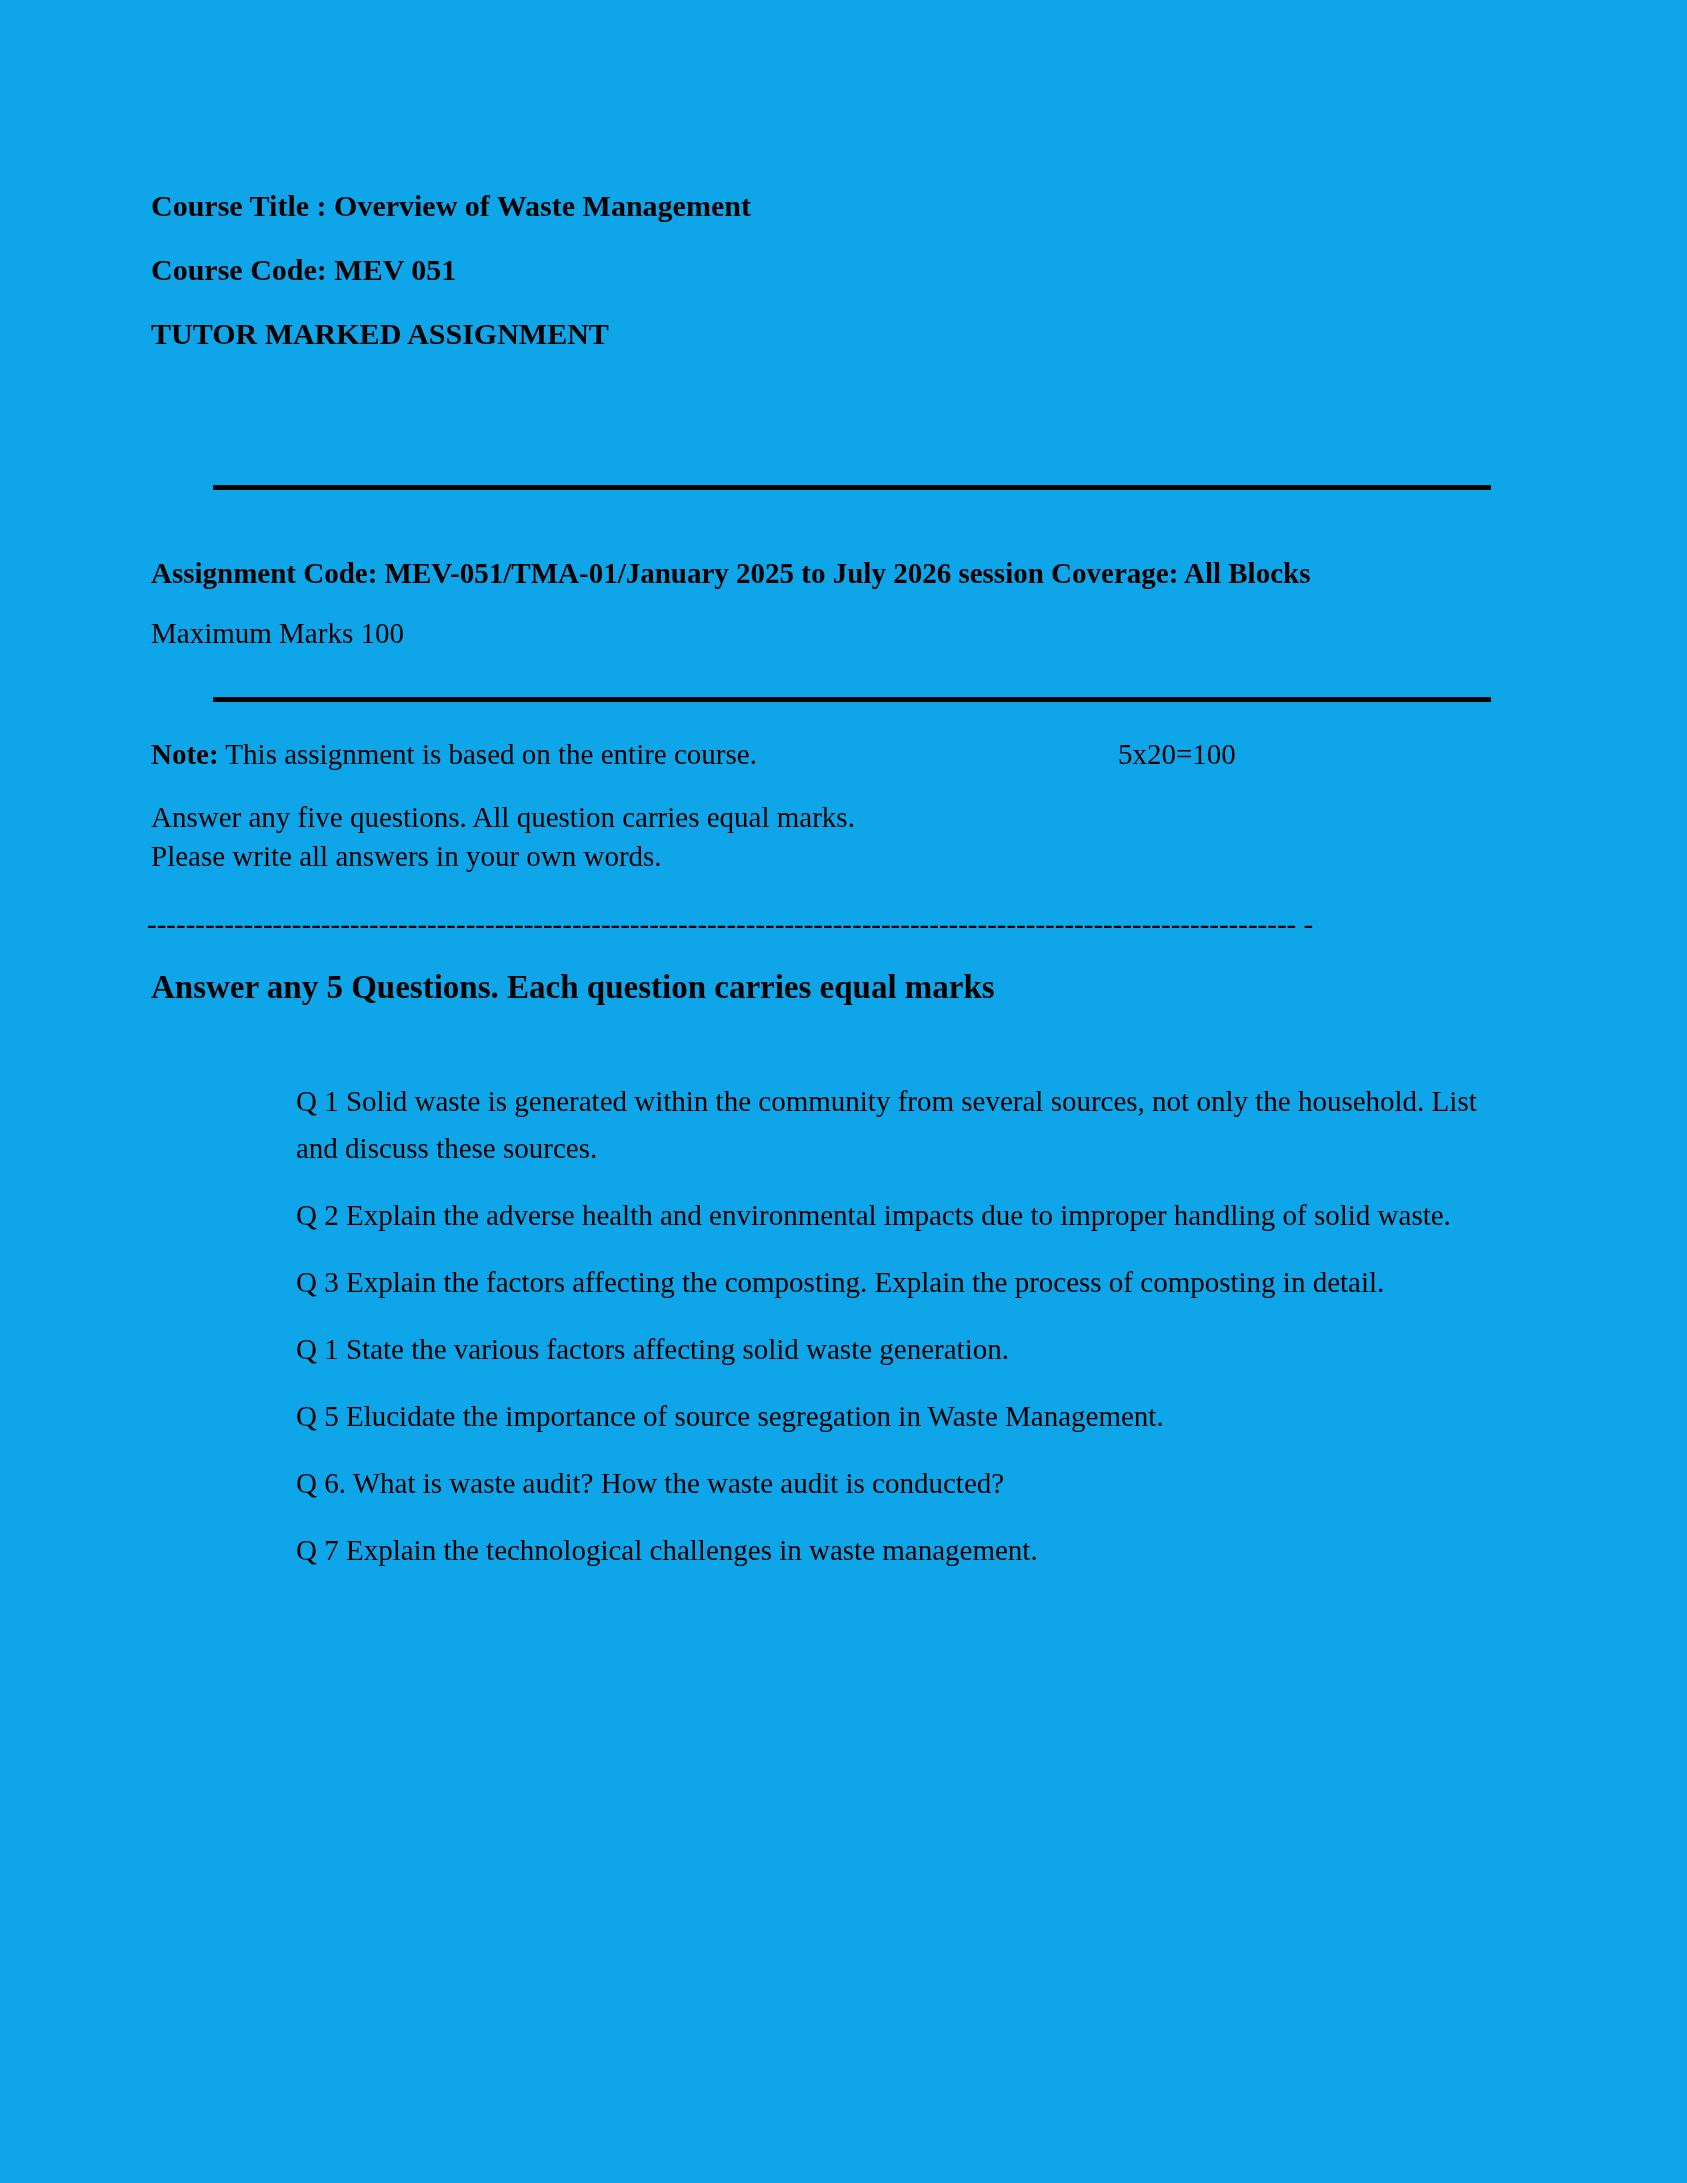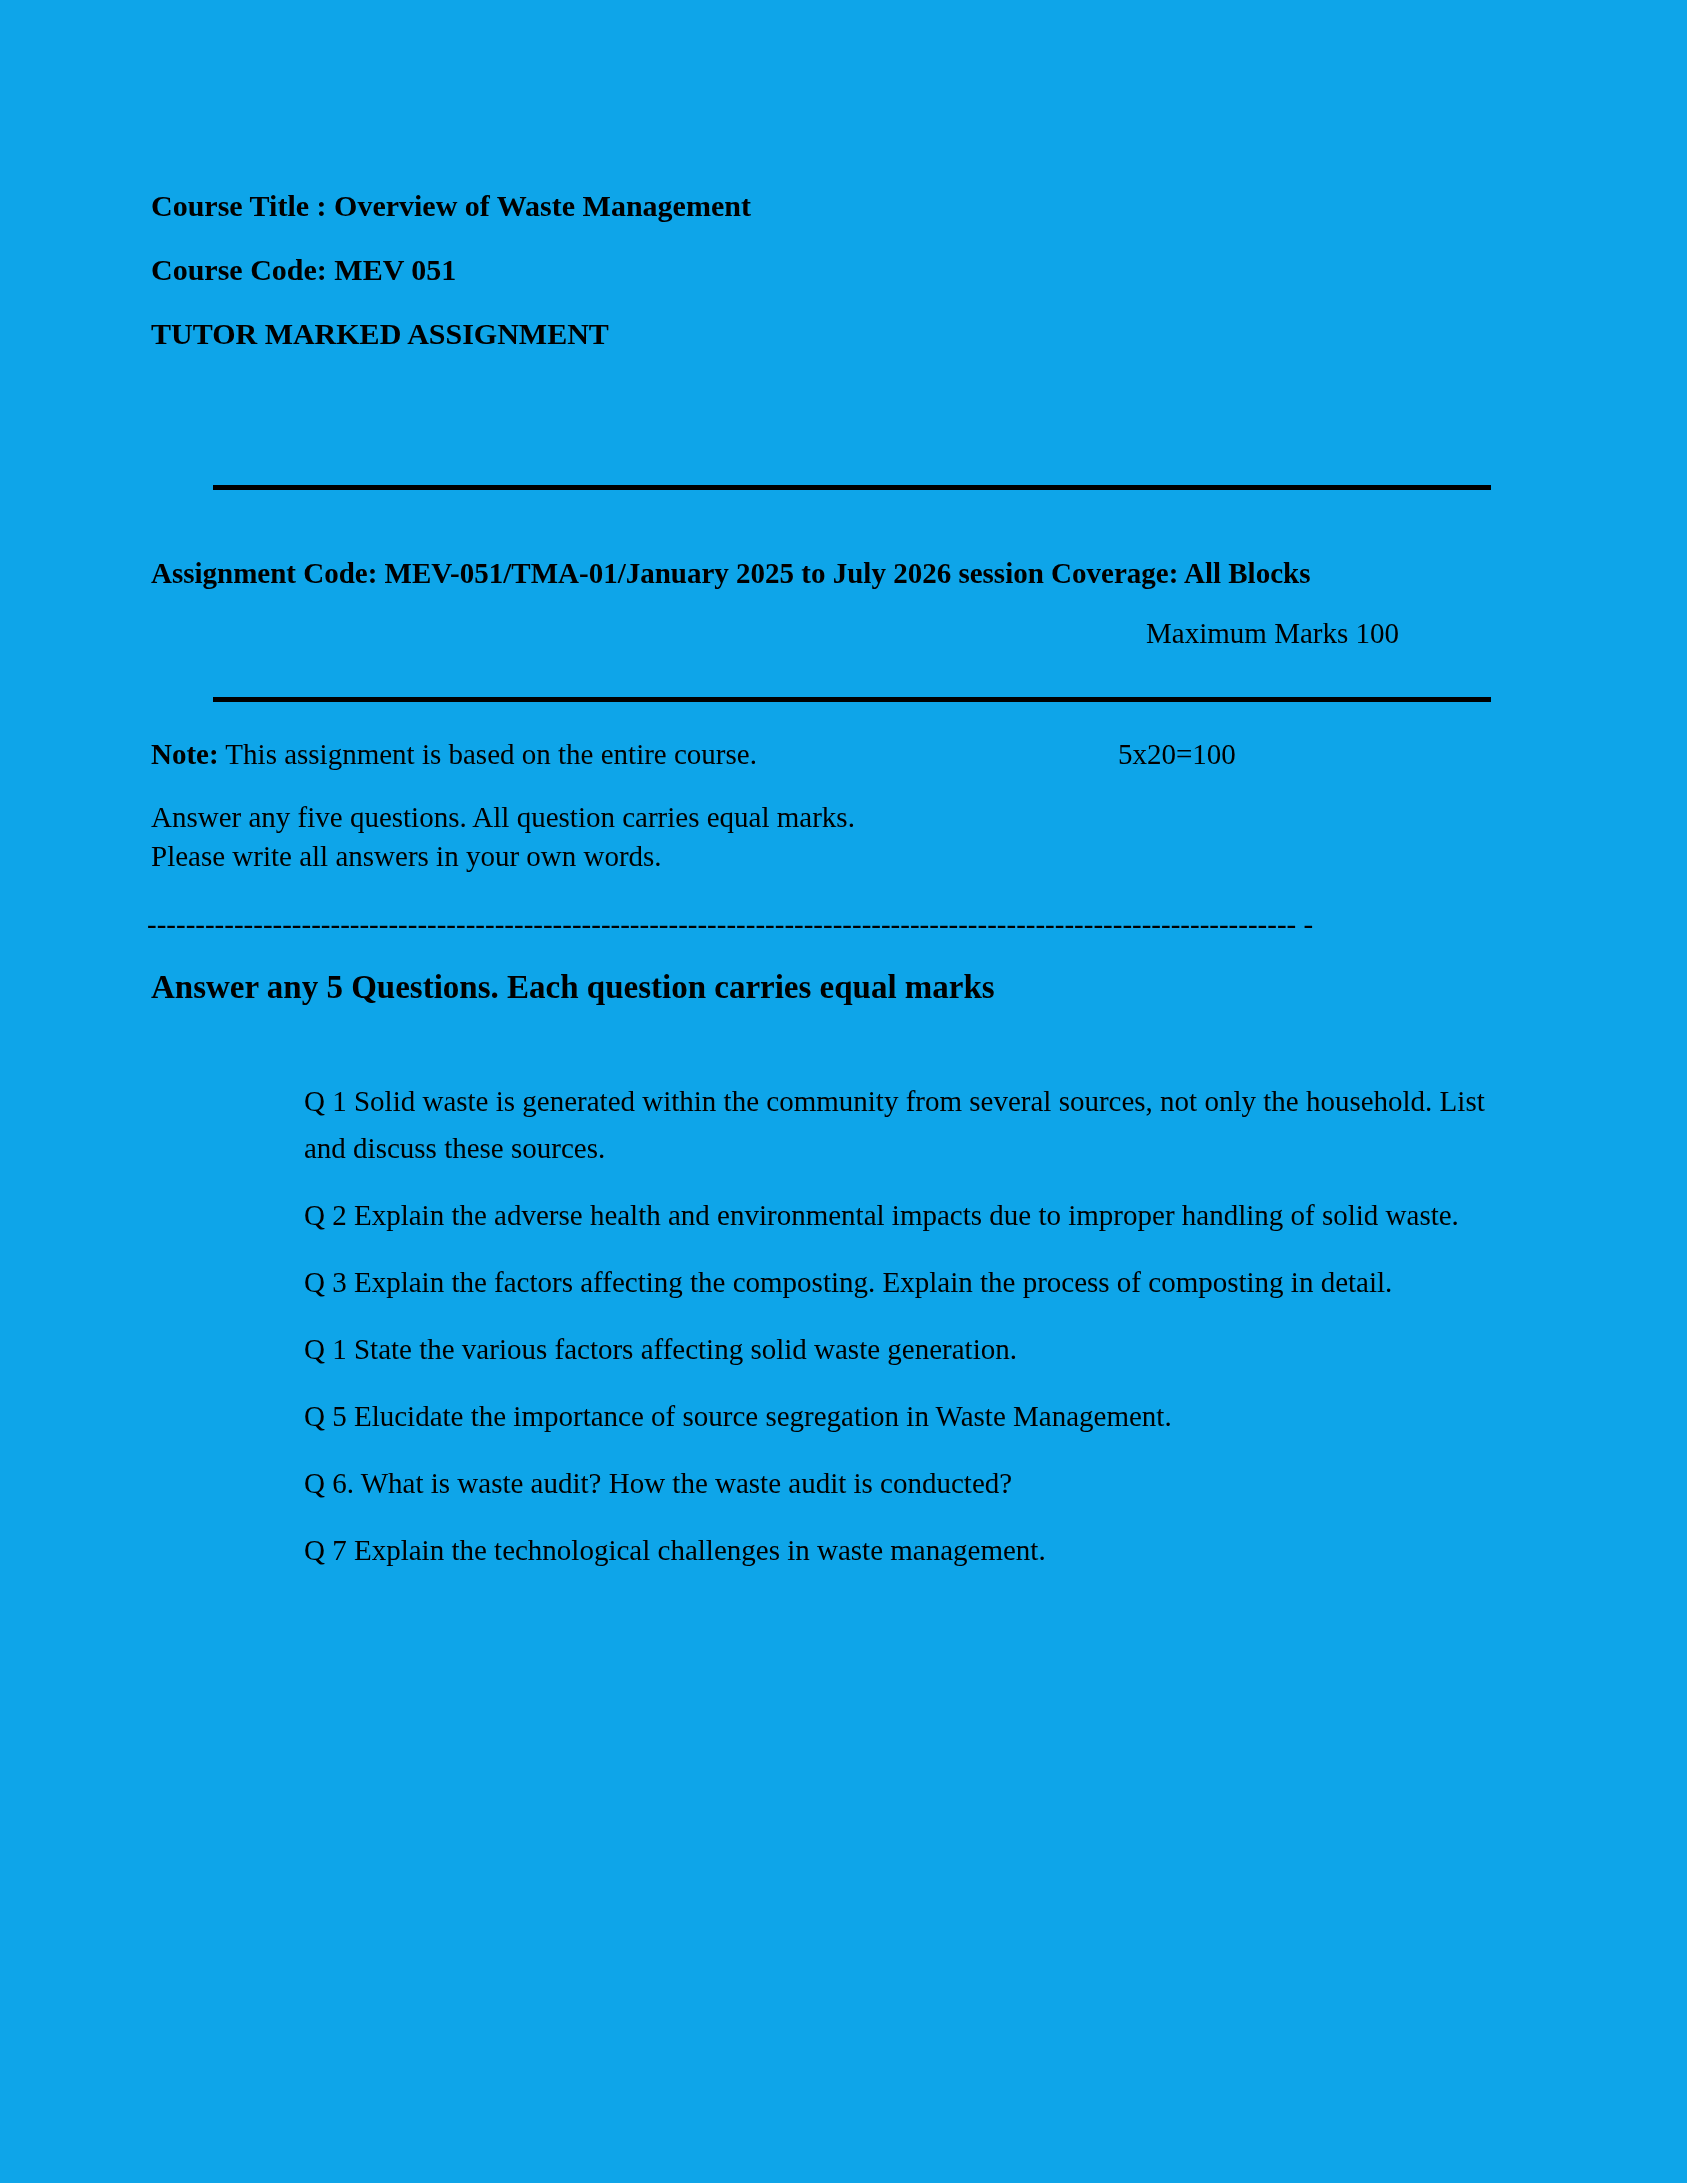--- a/index.html
+++ b/index.html
@@ -53,21 +53,21 @@
     font-size: 29px;
     font-weight: bold;
     line-height: 1.0;
     white-space: nowrap;
   }
   .max-marks {
     position: absolute;
     left: 151px;
     top: 619px;
     width: 1248px;
-    text-align: right;
+    text-align: left;
     font-size: 29px;
     font-weight: normal;
     line-height: 1.0;
   }
 
   
   .note-row {
     position: absolute;
     left: 151px;
     top: 740px;
@@ -117,21 +117,20 @@
     line-height: 1.0;
     white-space: nowrap;
   }
 
   
   .questions {
     position: absolute;
     left: 296px;
     top: 1078px;
     width: 1216px;
-    margin-left: 8px;
   }
   .question {
     font-size: 29px;
     line-height: 1.62;
     margin-bottom: 20px;
     text-align: left;
   }
 </style>
 </head>
 <body>

